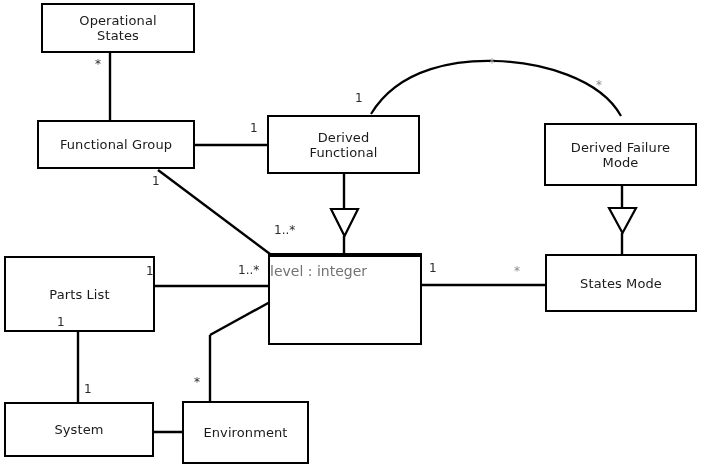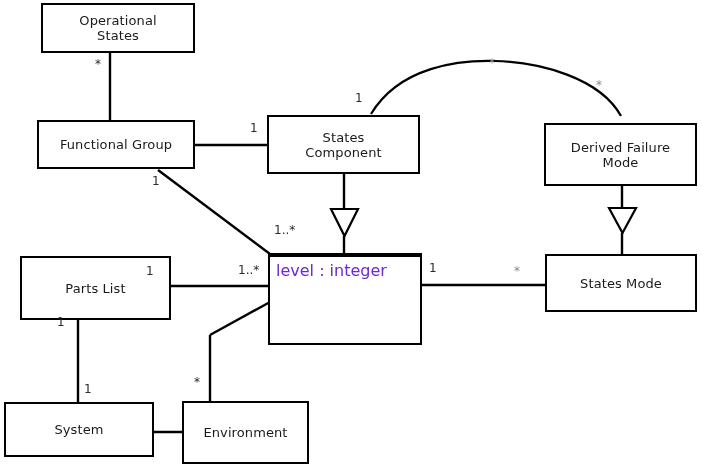--- a/index.html
+++ b/index.html
@@ -34,23 +34,23 @@
     color: #1a1a1a;
     letter-spacing: 0.1px;
     padding: 0 20px;
     text-align: center;
   }
   .uml-attr-compartment {
     border-top: 2px solid #000000;
     display: flex;
     align-items: center;
     justify-content: flex-start;
-    font-size: 16px;
-    color: #6d28d9;
-    padding: 0 6px;
+    font-size: 14px;
+    color: #737373;
+    padding: 0 0;
     height: 27px;
     flex: 0 0 auto;
   }
   .edge-layer {
     position: absolute;
     left: 0;
     top: 0;
     width: 702px;
     height: 464px;
     z-index: 1;
@@ -104,28 +104,28 @@
 
   <div class="uml-class" style="left:41px; top:3px; width:154px; height:50px;">
     <div class="uml-name-compartment">Operational States</div>
   </div>
 
   <div class="uml-class" style="left:37px; top:120px; width:158px; height:49px;">
     <div class="uml-name-compartment">Functional Group</div>
   </div>
 
   <div class="uml-class" style="left:267px; top:115px; width:153px; height:59px;">
-    <div class="uml-name-compartment">States Component</div>
+    <div class="uml-name-compartment">Derived Functional</div>
   </div>
 
   <div class="uml-class" style="left:544px; top:115px; width:153px; height:63px;margin-top:8px;">
     <div class="uml-name-compartment">Derived Failure Mode</div>
   </div>
 
-  <div class="uml-class" style="left:20px; top:256px; width:151px; height:64px;">
+  <div class="uml-class" style="left:4px; top:256px; width:151px; height:76px;">
     <div class="uml-name-compartment">Parts List</div>
   </div>
 
   <div class="uml-class" style="left:268px; top:253px; width:154px; height:92px;">
     <div class="uml-attr-compartment">level : integer</div>
   </div>
 
   <div class="uml-class" style="left:545px; top:254px; width:152px; height:58px;">
     <div class="uml-name-compartment">States Mode</div>
   </div>

